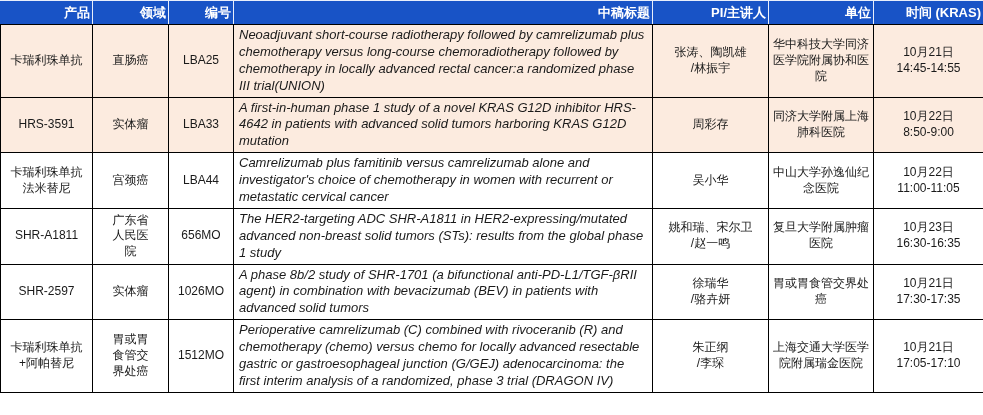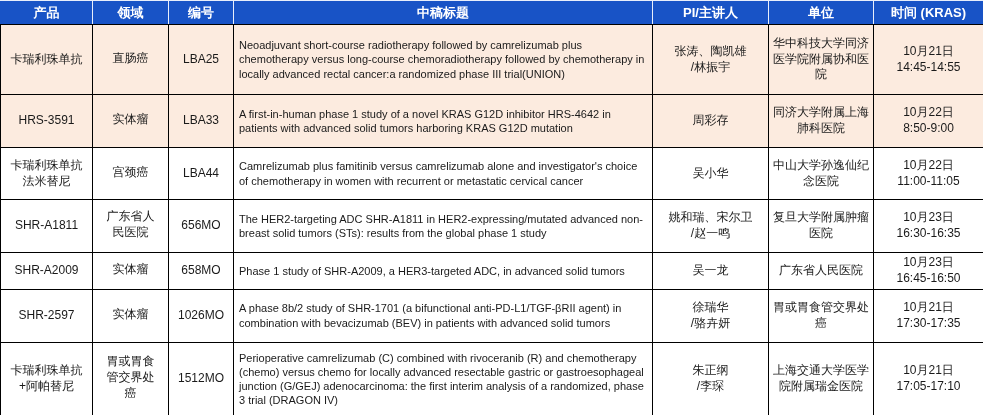--- a/index.html
+++ b/index.html
@@ -31,41 +31,42 @@
 
   thead tr { height: 24px; }
   thead th {
     background: var(--header-bg);
     color: var(--header-text);
     font-size: 13px;
     font-weight: bold;
     border: 1px solid #e8eefb;
     border-bottom: 1px solid var(--grid-line);
     padding: 2px;
-    text-align: center;
+    text-align: right;
     vertical-align: middle;
   }
   thead th:first-child { border-left-color: var(--header-bg); }
   thead th:last-child  { border-right-color: var(--header-bg); }
 
   tbody td {
     border: 1px solid var(--grid-line);
     vertical-align: middle;
     padding: 2px;
     font-size: 12px;
     text-align: center;
     line-height: 1.32;
     background: #ffffff;
   }
-  tbody td.cell-field { padding: 2px 8px; font-family: Liberation Mono, monospace; }
+  tbody td.cell-field { padding: 2px 16px; }
   tbody td.cell-title {
     text-align: left;
-    font-size: 11px;
+    font-size: 13px;
     padding: 2px 5px;
     line-height: 1.3;
+    font-style: italic;
   }
   tbody td.prewrap { white-space: pre-line; }
 
   tbody tr:nth-child(1) { height: 70px; }
   tbody tr:nth-child(2) { height: 53px; }
   tbody tr:nth-child(3) { height: 52px; }
   tbody tr:nth-child(4) { height: 53px; }
   tbody tr:nth-child(5) { height: 36px; }
   tbody tr:nth-child(6) { height: 53px; }
   tbody tr:nth-child(7) { height: 74px; }
@@ -135,30 +136,20 @@
         <td class="cell-field">广东省人民医院</td>
         <td>656MO</td>
         <td class="cell-title">The HER2-targeting ADC SHR-A1811 in HER2-expressing/mutated advanced non-breast solid tumors (STs): results from the global phase 1 study</td>
         <td class="prewrap">姚和瑞、宋尔卫
 /赵一鸣</td>
         <td>复旦大学附属肿瘤医院</td>
         <td class="prewrap">10月23日
 16:30-16:35</td>
       </tr>
       <tr>
-        <td class="prewrap">SHR-A2009</td>
-        <td class="cell-field">实体瘤</td>
-        <td>658MO</td>
-        <td class="cell-title">Phase 1 study of SHR-A2009, a HER3-targeted ADC, in advanced solid tumors</td>
-        <td class="prewrap">吴一龙</td>
-        <td>广东省人民医院</td>
-        <td class="prewrap">10月23日
-16:45-16:50</td>
-      </tr>
-      <tr>
         <td class="prewrap">SHR-2597</td>
         <td class="cell-field">实体瘤</td>
         <td>1026MO</td>
         <td class="cell-title">A phase 8b/2 study of SHR-1701 (a bifunctional anti-PD-L1/TGF-βRII agent) in combination with bevacizumab (BEV) in patients with advanced solid tumors</td>
         <td class="prewrap">徐瑞华
 /骆卉妍</td>
         <td>胃或胃食管交界处癌</td>
         <td class="prewrap">10月21日
 17:30-17:35</td>
       </tr>

